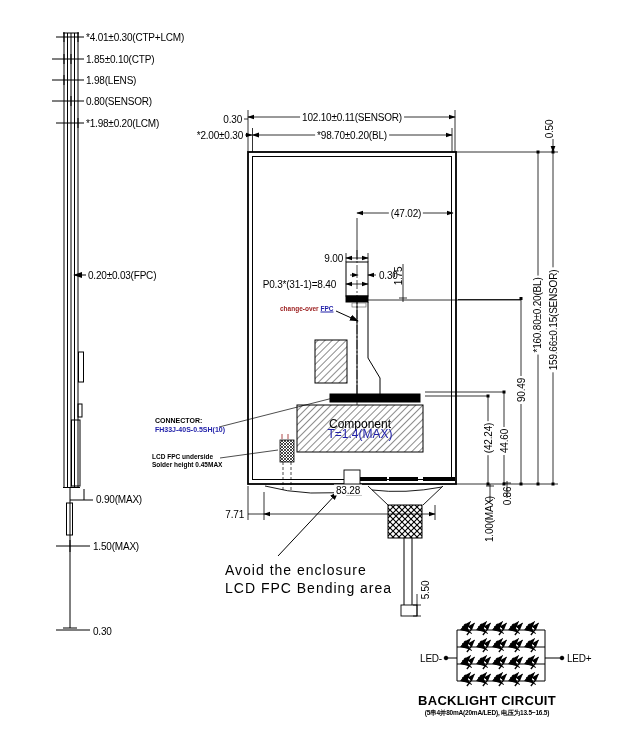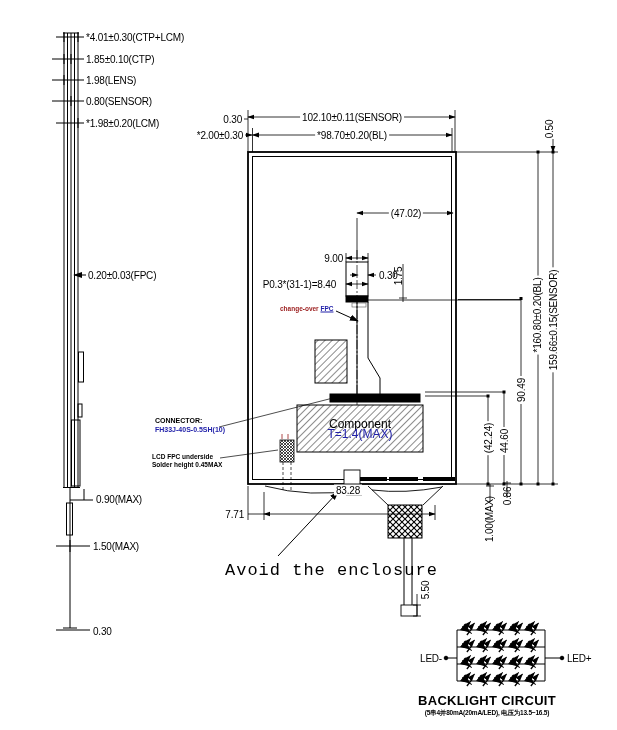--- a/index.html
+++ b/index.html
@@ -11,21 +11,21 @@
         font-family:"Liberation Sans", sans-serif; letter-spacing:-0.2px; }
   .l  { transform:translateY(-50%); }
   .r  { transform:translate(-100%,-50%); }
   .c  { transform:translate(-50%,-50%); }
   .rot{ transform:translate(-50%,-50%) rotate(-90deg); }
   .bg { background:#fff; padding:0 2px; }
   .sm { font-size:7px; line-height:8px; font-weight:bold; letter-spacing:0; }
   .xs { font-size:6.5px; line-height:7px; font-weight:bold; letter-spacing:0; }
   .blue { color:var(--blue); }
   .red  { color:var(--red); }
-  .big { font-size:17px; letter-spacing:1px; font-family:Liberation Mono, monospace; }
+  .big { font-size:14px; letter-spacing:1px; font-family:Liberation Sans, sans-serif; }
   .med { font-size:12px; letter-spacing:0; }
   .bl-t { font-size:13px; font-weight:bold; letter-spacing:0.3px; }
   .bl-s { font-size:6.5px; font-weight:bold; }
   .u { text-decoration:underline; }
 </style>
 </head>
 <body>
 
 <div id="stage">
 
@@ -222,19 +222,20 @@
 <div class="lb rot bg" style="left:537px;top:315px">*160.80±0.20(BL)</div>
 <div class="lb rot bg" style="left:553px;top:320px">159.66±0.15(SENSOR)</div>
 <div class="lb rot" style="left:489px;top:519px">1.00(MAX)</div>
 <div class="lb rot" style="left:507px;top:496px">0.86</div>
 
 <div class="lb r" style="left:244px;top:514px">7.71</div>
 <div class="lb c bg" style="left:348px;top:490px">83.28</div>
 <div class="lb rot" style="left:425px;top:590px">5.50</div>
 
 <div class="lb l big" style="left:225px;top:570px">Avoid the enclosure</div>
+<div class="lb l big" style="left:225px;top:588px">LCD FPC Bending area</div>
 
 <div class="lb r" style="left:442px;top:658px">LED-</div>
 <div class="lb l" style="left:567px;top:658px">LED+</div>
 <div class="lb c bl-t" style="left:487px;top:700px">BACKLIGHT CIRCUIT</div>
 <div class="lb c bl-s" style="left:487px;top:712px">(5串4并80mA(20mA/LED), 电压为13.5~16.5)</div>
 
 </div>
 
 </body></html>

